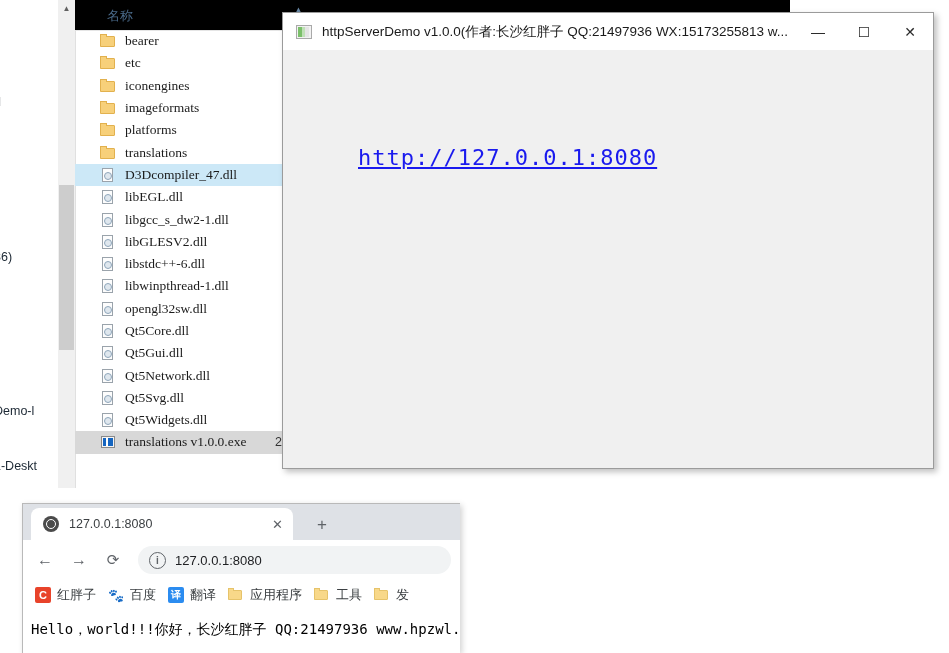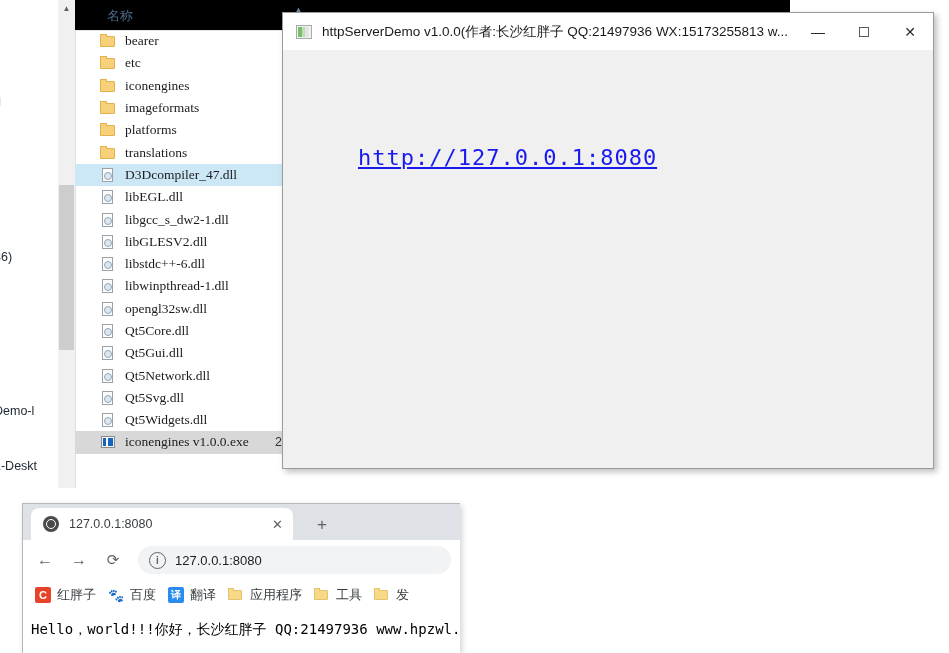--- a/index.html
+++ b/index.html
@@ -308,21 +308,21 @@
         <div class="frow">
           <div class="ico dll"></div>
           <span class="fname">Qt5Svg.dll</span>
         </div>
         <div class="frow">
           <div class="ico dll"></div>
           <span class="fname">Qt5Widgets.dll</span>
         </div>
         <div class="frow sel-inactive">
           <div class="ico exe"></div>
-          <span class="fname">iconengines v1.0.0.exe</span>
+          <span class="fname">translations v1.0.0.exe</span>
           <span class="meta d">2023/5/11 21:30</span>
           <span class="meta t">应用程序</span>
           <span class="meta s">217 KB</span>
         </div>
       </div>
   </div>
 
   <div id="appwin">
     <div id="appwin-title">
       <div id="appwin-icon"></div>

